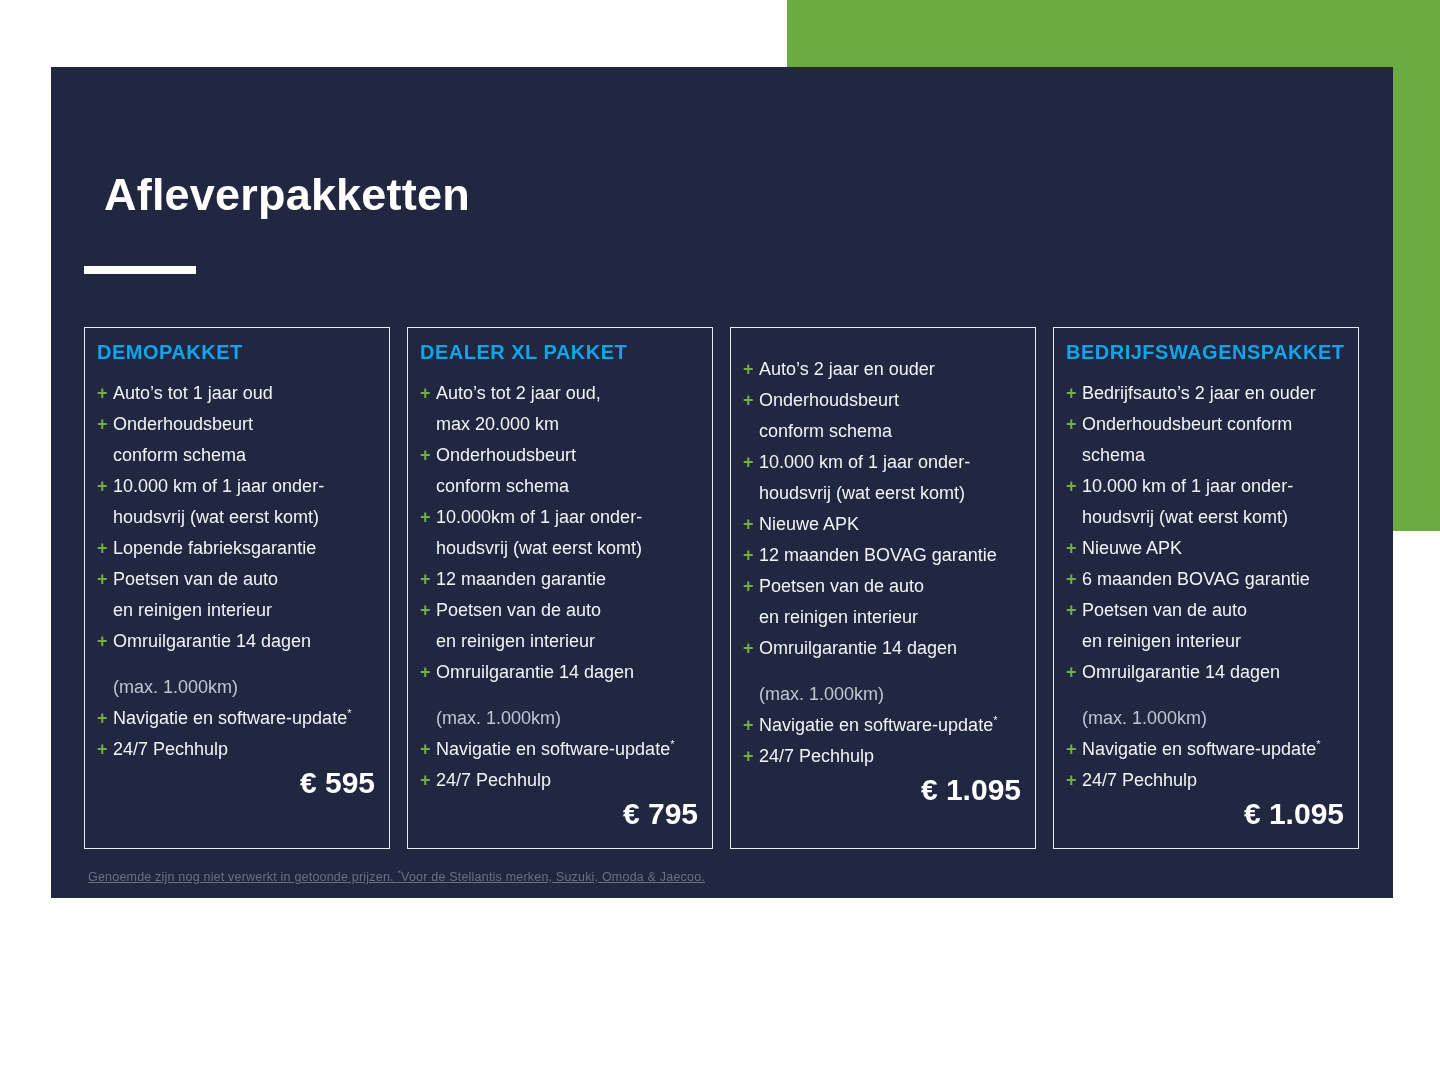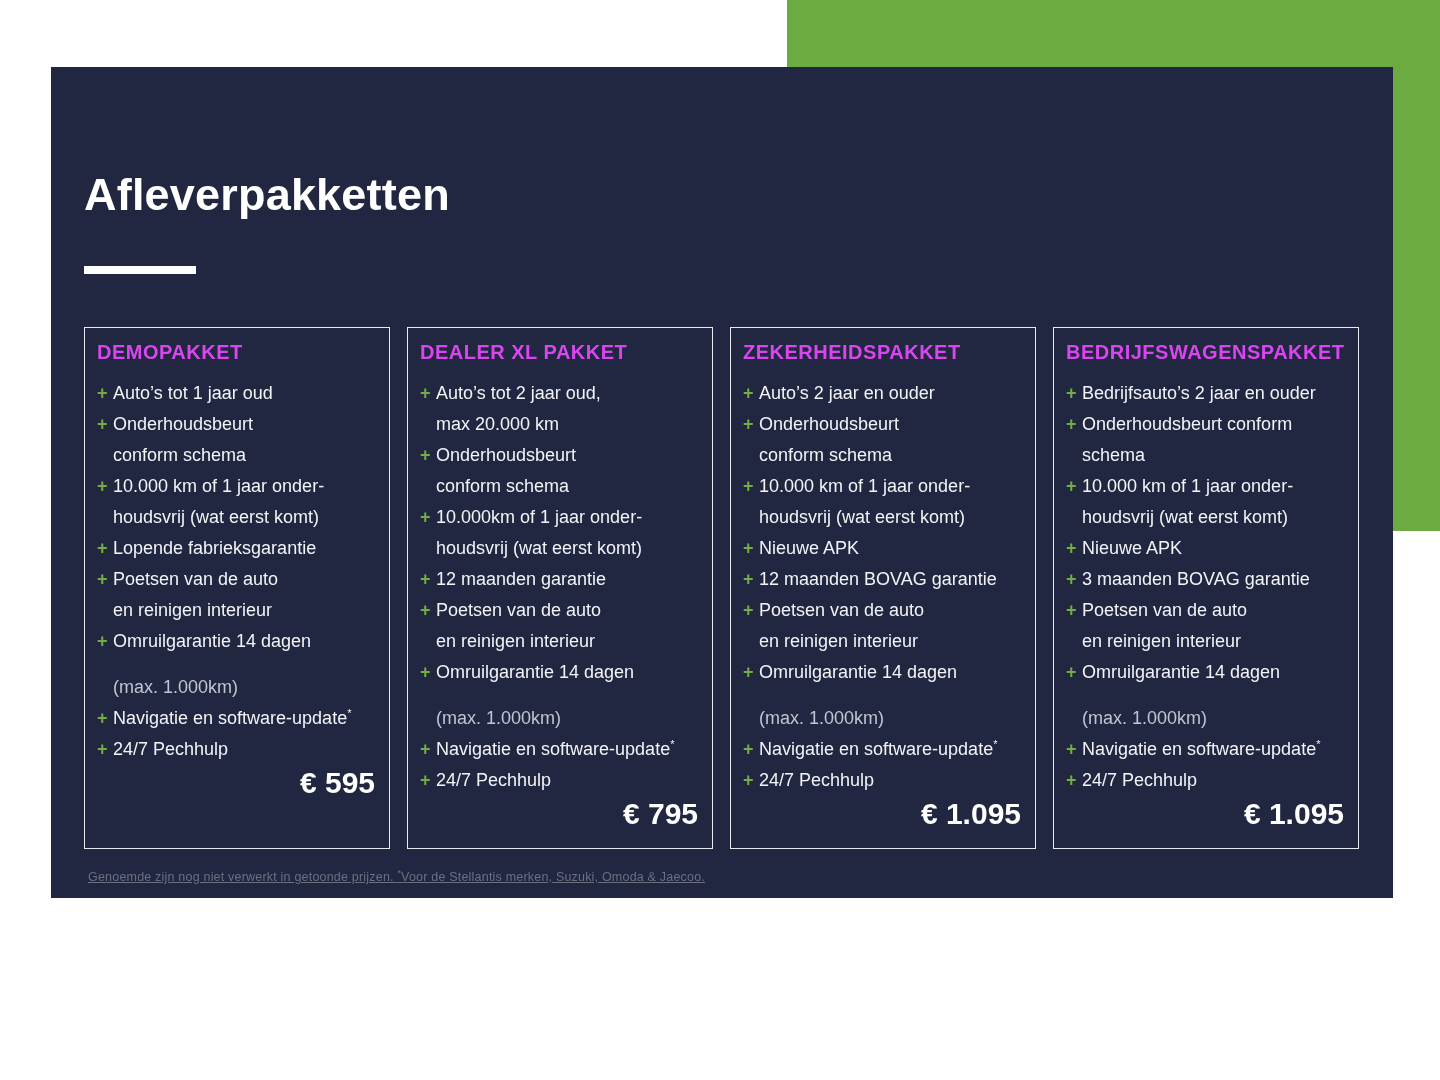--- a/index.html
+++ b/index.html
@@ -5,25 +5,25 @@
   :root{
     --navy:#212740; --green:#6cab41; --plus:#72ae44; --border:#e9ebee;
     --text:#f3f4f7; --muted:#c0c5d2; --footnote:#6b7080;
   }
   *{margin:0;padding:0;box-sizing:border-box;}
   html,body{width:1440px;height:1080px;background:#ffffff;
     font-family:"Liberation Sans", sans-serif;position:relative;overflow:hidden;}
   .green-rect{position:absolute;left:787px;top:0;width:653px;height:531px;background:var(--green);}
   .panel{position:absolute;left:51px;top:67px;width:1342px;height:831px;background:var(--navy);
     padding:103px 34px 0 33px;}
-  .page-title{color:#ffffff;font-size:45px;font-weight:bold;line-height:1.1;letter-spacing:0.2px;}
+  .page-title{color:#ffffff;font-size:45px;font-weight:bold;line-height:1.1;letter-spacing:0.2px;margin-left:20px;}
   .title-underline{width:112px;height:8px;background:#ffffff;margin-top:46px;}
   .cards{display:flex;gap:17px;margin-top:53px;}
   .card{flex:1;height:522px;border:1.5px solid var(--border);padding:12px 12px 0 12px;}
-  .card-title{color:#d946ef;font-size:20px;font-weight:bold;letter-spacing:0.5px;line-height:1.2;}
+  .card-title{color:#0ea5e9;font-size:20px;font-weight:bold;letter-spacing:0.5px;line-height:1.2;}
   .features{list-style:none;margin-top:14px;}
   .feature-line{position:relative;padding-left:16px;color:var(--text);font-size:18px;line-height:31px;}
   .feature-line.muted{color:var(--muted);margin-top:15px;}
   .plus{position:absolute;left:0;top:0;color:var(--plus);font-weight:bold;}
   .feature-line sup{font-size:11px;line-height:0;}
   .price{color:#ffffff;font-size:30px;font-weight:bold;text-align:right;
     line-height:1.2;padding-right:2px;}
   .footnote{position:absolute;left:88px;top:868px;font-size:12.5px;color:var(--footnote);
     letter-spacing:0.2px;text-decoration:underline;}
   .footnote sup{font-size:9px;}
@@ -68,21 +68,20 @@
           <li class="feature-line"><span class="plus">+</span><span>Poetsen van de auto</span></li>
           <li class="feature-line"><span>en reinigen interieur</span></li>
           <li class="feature-line"><span class="plus">+</span><span>Omruilgarantie 14 dagen</span></li>
           <li class="feature-line muted"><span>(max. 1.000km)</span></li>
           <li class="feature-line"><span class="plus">+</span><span>Navigatie en software-update</span><sup>*</sup></li>
           <li class="feature-line"><span class="plus">+</span><span>24/7 Pechhulp</span></li>
         </ul>
         <div class="price">€ 795</div>
       </div>
       <div class="card">
-        <h2 class="card-title">ZEKERHEIDSPAKKET</h2>
         <ul class="features">
           <li class="feature-line"><span class="plus">+</span><span>Auto’s 2 jaar en ouder</span></li>
           <li class="feature-line"><span class="plus">+</span><span>Onderhoudsbeurt</span></li>
           <li class="feature-line"><span>conform schema</span></li>
           <li class="feature-line"><span class="plus">+</span><span>10.000 km of 1 jaar onder-</span></li>
           <li class="feature-line"><span>houdsvrij (wat eerst komt)</span></li>
           <li class="feature-line"><span class="plus">+</span><span>Nieuwe APK</span></li>
           <li class="feature-line"><span class="plus">+</span><span>12 maanden BOVAG garantie</span></li>
           <li class="feature-line"><span class="plus">+</span><span>Poetsen van de auto</span></li>
           <li class="feature-line"><span>en reinigen interieur</span></li>
@@ -95,21 +94,21 @@
       </div>
       <div class="card">
         <h2 class="card-title">BEDRIJFSWAGENSPAKKET</h2>
         <ul class="features">
           <li class="feature-line"><span class="plus">+</span><span>Bedrijfsauto’s 2 jaar en ouder</span></li>
           <li class="feature-line"><span class="plus">+</span><span>Onderhoudsbeurt conform</span></li>
           <li class="feature-line"><span>schema</span></li>
           <li class="feature-line"><span class="plus">+</span><span>10.000 km of 1 jaar onder-</span></li>
           <li class="feature-line"><span>houdsvrij (wat eerst komt)</span></li>
           <li class="feature-line"><span class="plus">+</span><span>Nieuwe APK</span></li>
-          <li class="feature-line"><span class="plus">+</span><span>3 maanden BOVAG garantie</span></li>
+          <li class="feature-line"><span class="plus">+</span><span>6 maanden BOVAG garantie</span></li>
           <li class="feature-line"><span class="plus">+</span><span>Poetsen van de auto</span></li>
           <li class="feature-line"><span>en reinigen interieur</span></li>
           <li class="feature-line"><span class="plus">+</span><span>Omruilgarantie 14 dagen</span></li>
           <li class="feature-line muted"><span>(max. 1.000km)</span></li>
           <li class="feature-line"><span class="plus">+</span><span>Navigatie en software-update</span><sup>*</sup></li>
           <li class="feature-line"><span class="plus">+</span><span>24/7 Pechhulp</span></li>
         </ul>
         <div class="price">€ 1.095</div>
       </div>
     </div>

